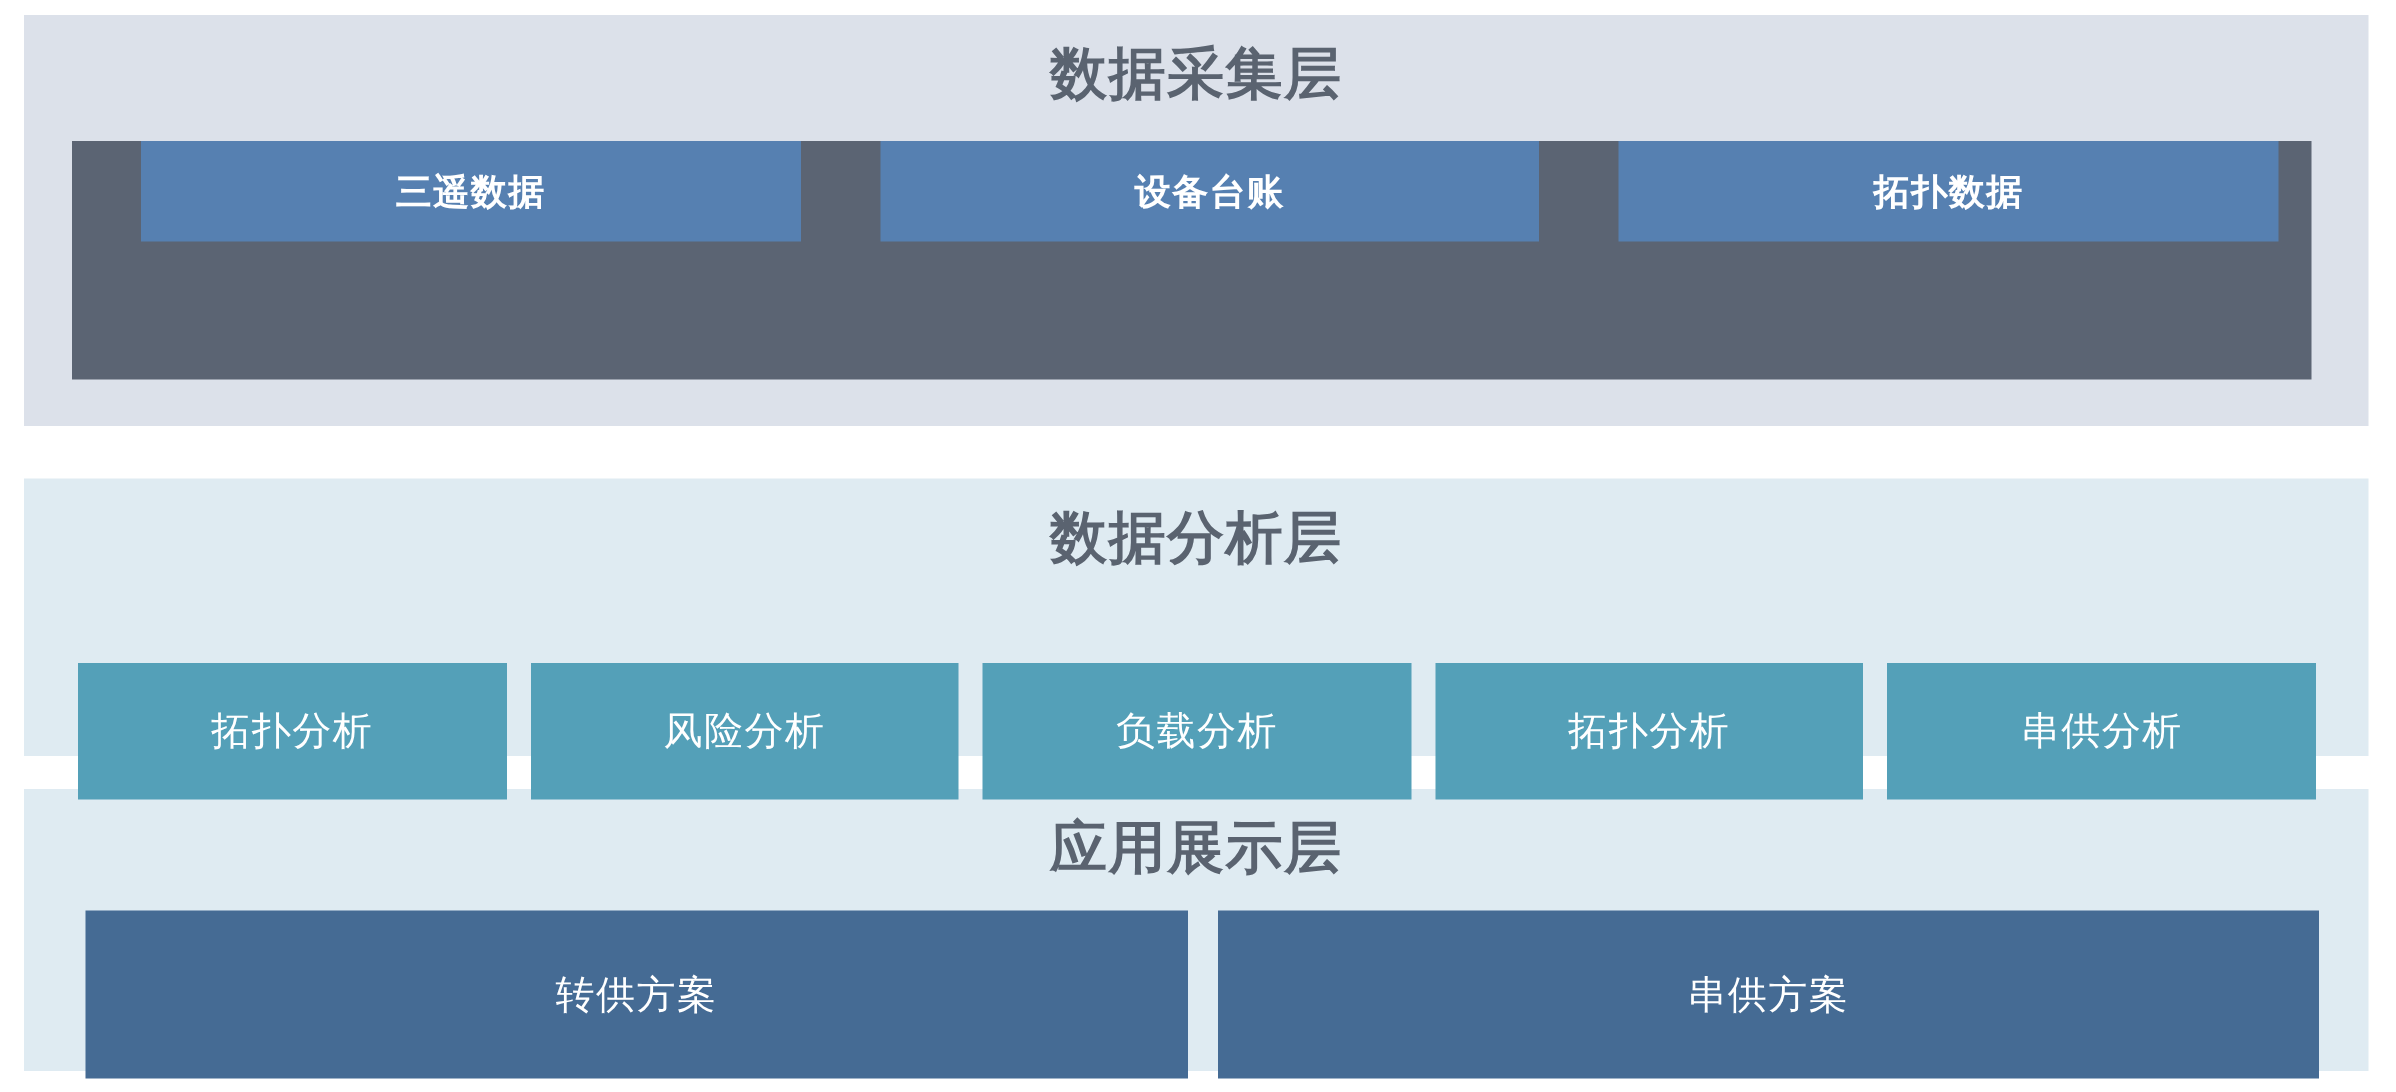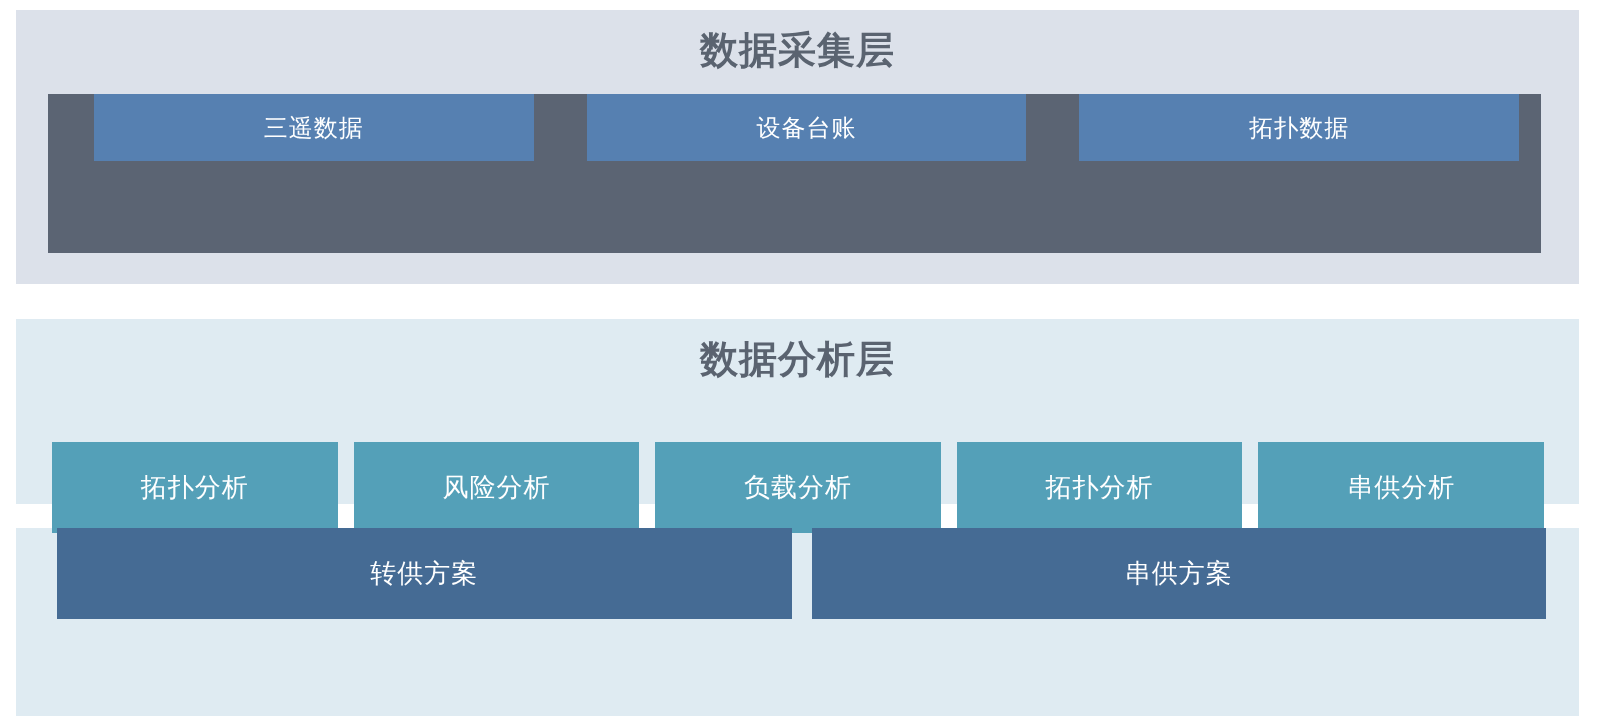--- a/index.html
+++ b/index.html
@@ -50,21 +50,21 @@
     display: flex;
     gap: 29px;
     padding: 0 22px;
     margin-top: 21px;
   }
   .scada-box {
     flex: 1;
     height: 67px;
     background: #5680b1;
     color: #ffffff;
-    font-weight: normal;
+    font-weight: bold;
     font-size: 24px;
     display: flex;
     align-items: center;
     justify-content: center;
     letter-spacing: 1px;
     margin-left: 24px;
   }
   
   .layer-analysis {
     height: 185px;
@@ -96,21 +96,21 @@
     background: #dfebf2;
   }
   .app-boxes {
     display: flex;
     gap: 20px;
     padding: 0 33px 0 41px;
     margin-top: 24px;
   }
   .app-box {
     flex: 1;
-    height: 91px;
+    height: 112px;
     background: #456b94;
     color: #ffffff;
     font-size: 26px;
     font-weight: normal;
     display: flex;
     align-items: center;
     justify-content: center;
     letter-spacing: 1px;
   }
 </style>
@@ -135,19 +135,20 @@
     <div class="analysis-boxes">
       <div class="analysis-box">拓扑分析</div>
       <div class="analysis-box">风险分析</div>
       <div class="analysis-box">负载分析</div>
       <div class="analysis-box">拓扑分析</div>
       <div class="analysis-box">串供分析</div>
     </div>
   </div>
 
   <div class="layer layer-application">
+    <div class="layer-title">应用展示层</div>
     <div class="app-boxes">
       <div class="app-box">转供方案</div>
       <div class="app-box">串供方案</div>
     </div>
   </div>
 
 </div>
 
 </body></html>

